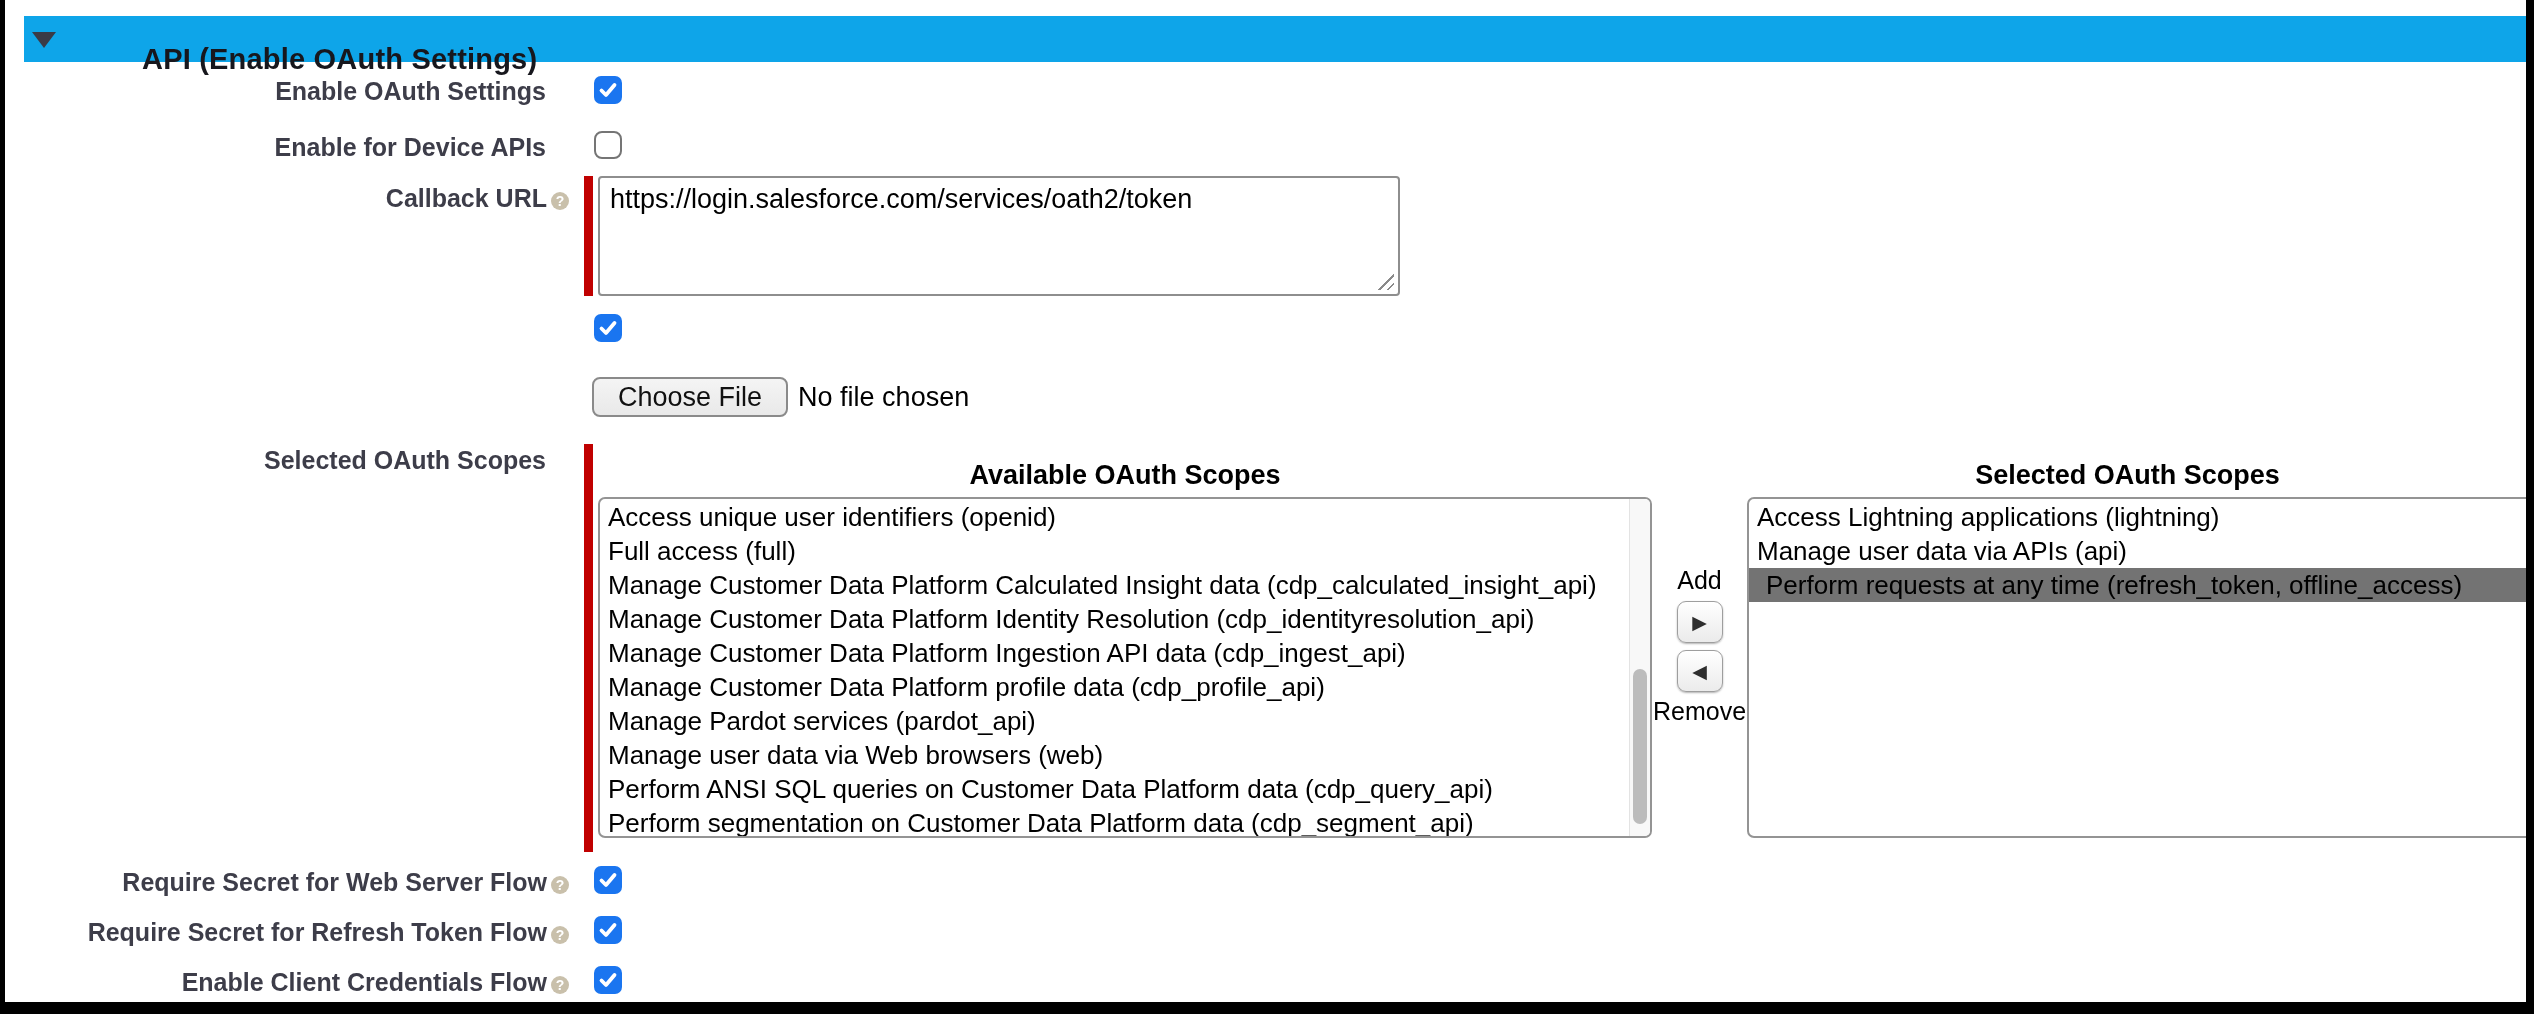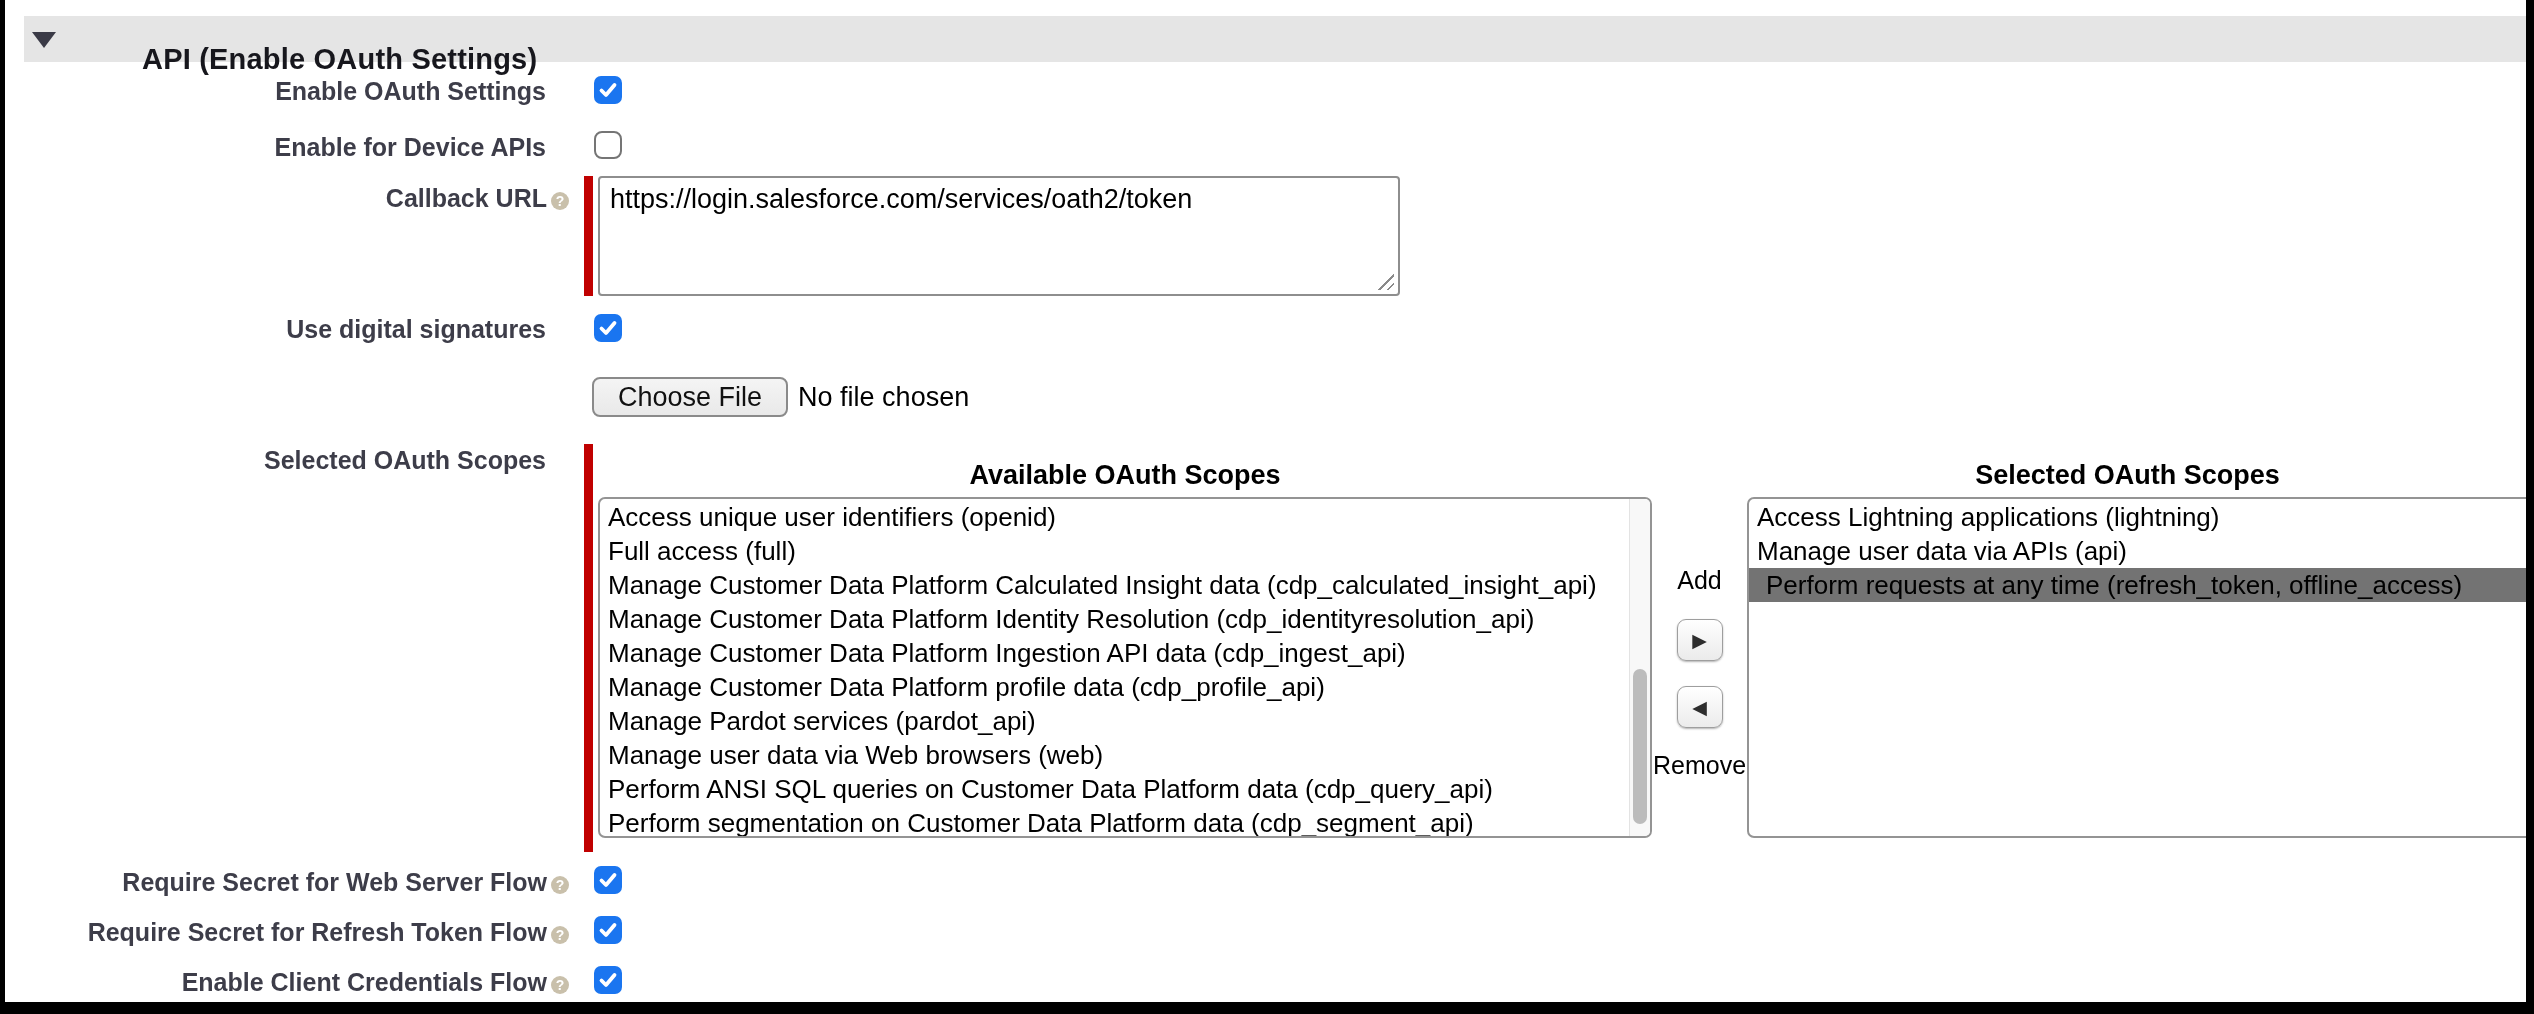--- a/index.html
+++ b/index.html
@@ -8,21 +8,21 @@
   .frame { position:relative; width:2534px; height:1014px; background:#fff; }
 
   
   .win-border { position:absolute; background:#000; }
   .wb-left   { left:0; top:0; width:5px; height:1014px; }
   .wb-right  { left:2526px; top:0; width:8px; height:1014px; }
   .wb-bottom { left:0; top:1002px; width:2534px; height:12px; }
 
   
   .section-bar { position:absolute; left:24px; top:16px; width:2502px; height:46px;
-                 background:#e5e5e5; }
+                 background:#0ea5e9; }
   .twisty { position:absolute; left:32px; top:32px; width:0; height:0; cursor:pointer;
             border-left:12px solid transparent; border-right:12px solid transparent;
             border-top:16px solid #3a3a46; }
   .section-title { position:absolute; left:118px; top:27px; font-size:29px; font-weight:bold;
                    color:#17171d; letter-spacing:0.2px; }
 
   
   .lbl { position:absolute; left:0; width:546px; text-align:right; font-size:25px;
          font-weight:bold; color:#3d3d49; line-height:28px; white-space:nowrap; }
   .lbl.w-help { width:569px; }
@@ -66,21 +66,21 @@
   .lb-items { position:absolute; left:0; top:1px; right:22px; }
   .list-item { height:34px; line-height:34px; font-size:26px; color:#000;
                padding-left:8px; white-space:nowrap; }
   .list-item.selected { background:#737373;padding-left:17px; }
   .lb-scroll { position:absolute; right:0; top:0; bottom:0; width:21px; background:#f8f8f8;
                border-left:1px solid #e3e3e3; }
   .lb-thumb { position:absolute; left:3px; width:14px; top:170px; height:155px;
               background:#bcbcbc; border-radius:7px; cursor:pointer; }
 
   .addrem { position:absolute; left:1652px; top:566px; width:95px; display:flex;
-            flex-direction:column; align-items:center;gap:18px; }
+            flex-direction:column; align-items:center; }
   .addrem-lbl { font-size:25px; color:#000; line-height:28px; }
   .arrow-btn { width:46px; height:42px; margin-top:7px; border:1px solid #9e9e9e;
                border-radius:9px; background:linear-gradient(#ffffff,#ebebeb);
                box-shadow:0 1px 2px rgba(0,0,0,.3); font-size:19px; color:#2e2e2e;
                cursor:pointer; font-family:inherit; line-height:1; }
   .arrow-btn + .addrem-lbl { margin-top:5px; }
 </style>
 </head>
 <body>
 
@@ -101,21 +101,20 @@
   <div class="lbl" style="top:133px">Enable for Device APIs</div>
   <div class="cb unchecked" style="top:131px">
     
   </div>
 
   <div class="lbl w-help" style="top:184px"><span>Callback URL</span><span class="help">?</span></div>
   <div class="req-bar" style="left:584px; top:176px; height:120px;"></div>
   <textarea class="cb-url" spellcheck="false" style="">https://login.salesforce.com/services/oath2/token</textarea>
   <div class="resize-grip"></div>
 
-  <div class="lbl" style="top:315px">Use digital signatures</div>
   <div class="cb checked" style="top:314px">
     <svg viewBox="0 0 28 28">
         <path d="M7.5 14.5 L12 19 L20.5 9" stroke="#fff" stroke-width="3.8" fill="none" stroke-linecap="round" stroke-linejoin="round"></path>
       </svg>
   </div>
 
   <div class="file-row">
     <button class="file-btn">Choose File</button>
     <span class="file-status">No file chosen</span>
   </div>

